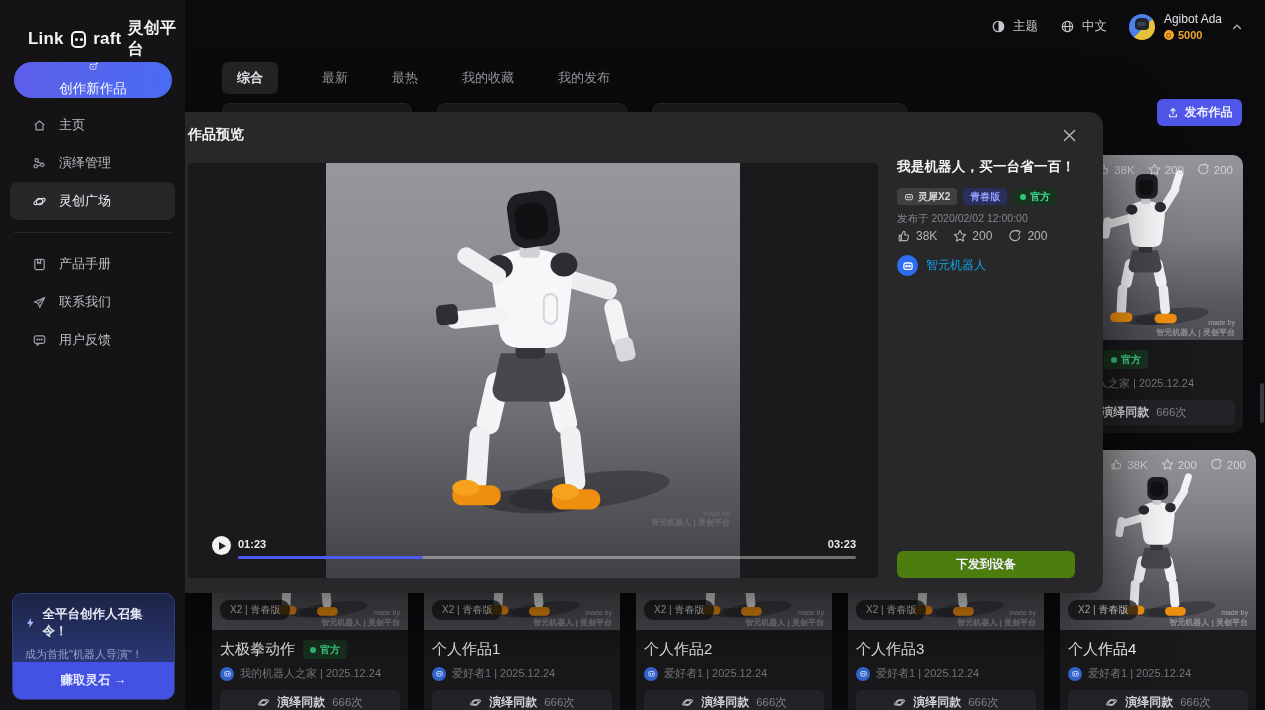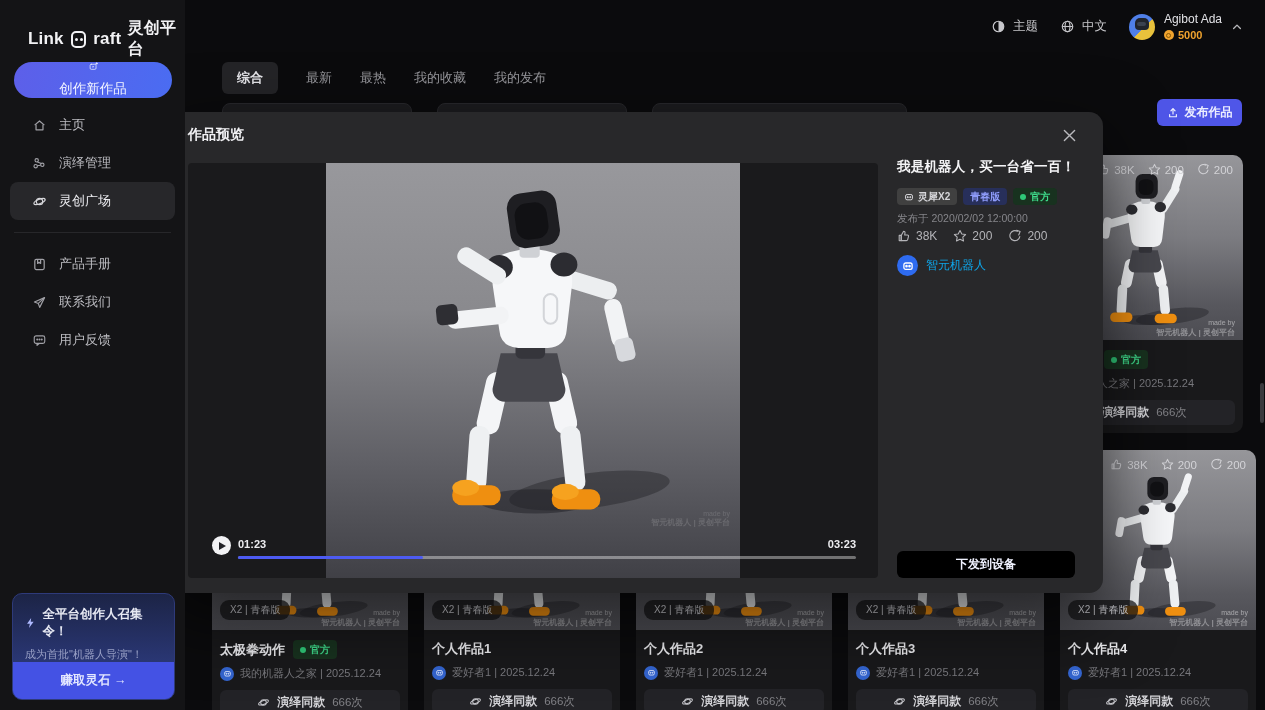--- a/index.html
+++ b/index.html
@@ -42,21 +42,21 @@
   .avatar i { position:absolute; left:6px; top:4px; width:14px; height:12px; background:#20242c; border-radius:5px 5px 4px 4px; }
   .avatar i:after { content:""; position:absolute; left:2.5px; top:4px; width:9px; height:4px; background:#3a4250; border-radius:2px; }
   .user-meta { display:flex; flex-direction:column; gap:3px; }
   .user-name { font-size:12px; color:#e2e2e6; }
   .user-coins { display:flex; align-items:center; gap:4px; font-size:11px; font-weight:700; color:#f0a32e; }
   .coin { width:10px; height:10px; border-radius:50%; background:#f0a32e; position:relative; }
   .coin:after { content:""; position:absolute; left:2.5px; top:2.5px; width:5px; height:5px; border-radius:50%; border:1.2px solid #8a5c07; box-sizing:border-box; }
   .chevron-up { color:#b8b8bc; }
 
   
-  .tabs { position:absolute; left:222px; top:62px; display:flex; align-items:center; gap:28px; z-index:1; }
+  .tabs { position:absolute; left:222px; top:62px; display:flex; align-items:center; gap:44px; z-index:1; }
   .tab { font-size:13px; color:#98989d; cursor:pointer; white-space:nowrap; }
   .tab.active { background:#242427; color:#e4e4e8; font-weight:700; border-radius:6px; padding:7px 15px; }
   .filters { position:absolute; left:222px; top:103px; display:flex; gap:25px; z-index:1; }
   .filter-box { height:36px; background:#1c1c1f; border:1px solid #28282c; border-radius:8px; }
   .publish-btn { position:absolute; left:1157px; top:99px; width:85px; height:27px; border:none; border-radius:6px;
                  background:#4f56e8; color:#eceeff; font-size:12px; font-weight:700; display:flex; align-items:center;
                  justify-content:center; gap:6px; cursor:pointer; z-index:1; }
 
   
   .grid { position:absolute; inset:0; z-index:1; }
@@ -70,21 +70,21 @@
   .thumb-stats span { display:flex; align-items:center; gap:4px; }
   .thumb-badge { position:absolute; left:8px; bottom:10px; background:rgba(18,18,20,.72); color:#cfcfd4;
                  font-size:10px; padding:3px 10px; border-radius:9px; z-index:2; }
   .thumb-mark { position:absolute; right:8px; bottom:2px; text-align:right; z-index:2; line-height:1.25; }
   .thumb-mark .m1 { display:block; font-size:7px; color:#e8e8ea; opacity:.55; }
   .thumb-mark .m2 { display:block; font-size:8px; font-weight:700; color:#f0f0f2; opacity:.4; }
   .thumb-robot { position:absolute; }
   .card-body { padding:8px; }
   .card-title-row { display:flex; align-items:center; gap:8px; margin-top:2px; }
   .card.featured .card-title-row { padding-left:71px; }
-  .card-title { font-size:13px; font-weight:700; color:#ededf0; white-space:nowrap; }
+  .card-title { font-size:15px; font-weight:400; color:#ededf0; white-space:nowrap; }
   .badge-official { display:inline-flex; align-items:center; gap:4px; background:#18321f; color:#3ed98a;
                     font-size:10px; padding:2.5px 7px; border-radius:4px; font-weight:700; }
   .dot-green { width:6px; height:6px; border-radius:50%; background:#2fc878; display:inline-block; }
   .card-author { display:flex; align-items:center; gap:6px; margin-top:7px; font-size:11px; color:#77777c; }
   .mini-avatar { width:14px; height:14px; border-radius:50%; background:#3465d0; display:inline-flex;
                  align-items:center; justify-content:center; color:#dce6ff; flex:0 0 auto; }
   .card-action { margin-top:9px; width:100%; height:25px; border:none; border-radius:6px; background:#232327;
                  color:#d2d2d6; font-size:12px; font-weight:700; display:flex; align-items:center; justify-content:center;
                  gap:7px; cursor:pointer; }
   .card-action .count { color:#808085; font-weight:400; font-size:11.5px; }
@@ -120,21 +120,21 @@
   .tag-model { background:#404040; color:#d6d6da; }
   .tag-edition { background:#272f5a; color:#8e9bfa; }
   .tag-official { background:#18321f; color:#3ed98a; }
   .pub-date { position:absolute; top:100px; font-size:10.5px; color:#85858a; white-space:nowrap; }
   .mstats { position:absolute; top:117px; display:flex; gap:16px; font-size:12px; color:#b4b4b8; }
   .mstats span { display:flex; align-items:center; gap:5px; }
   .mauthor { position:absolute; top:143px; display:flex; align-items:center; gap:8px; }
   .mauthor .aav { width:21px; height:21px; border-radius:50%; background:#2e6bf0; display:flex; align-items:center; justify-content:center; color:#fff; }
   .mauthor .aname { font-size:12px; font-weight:400; color:#0ea5e9; }
   .deploy-btn { position:absolute; left:0; top:439px; width:178px; height:27px; border:none; border-radius:6px;
-                background:#000000; color:#f0f2ff; font-size:12px; font-weight:700; cursor:pointer; }
+                background:#4d7c0f; color:#f0f2ff; font-size:12px; font-weight:700; cursor:pointer; }
   svg { display:block; }
 </style>
 </head>
 <body>
 
 <svg width="0" height="0" style="position:absolute">
   <defs>
     <symbol id="robotA" viewBox="0 0 220 260">
       <ellipse cx="152" cy="230" rx="60" ry="13" fill="#232328" opacity="0.45" transform="rotate(-7 152 230)"></ellipse>
       <ellipse cx="112" cy="238" rx="42" ry="9" fill="#1e1e23" opacity="0.5"></ellipse>

